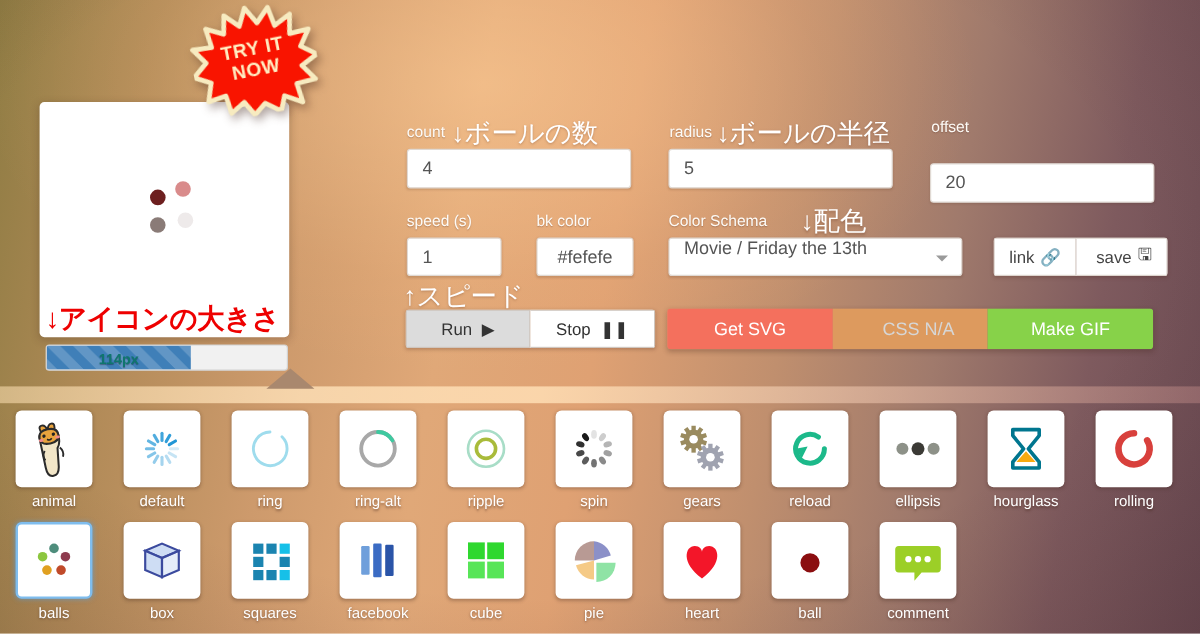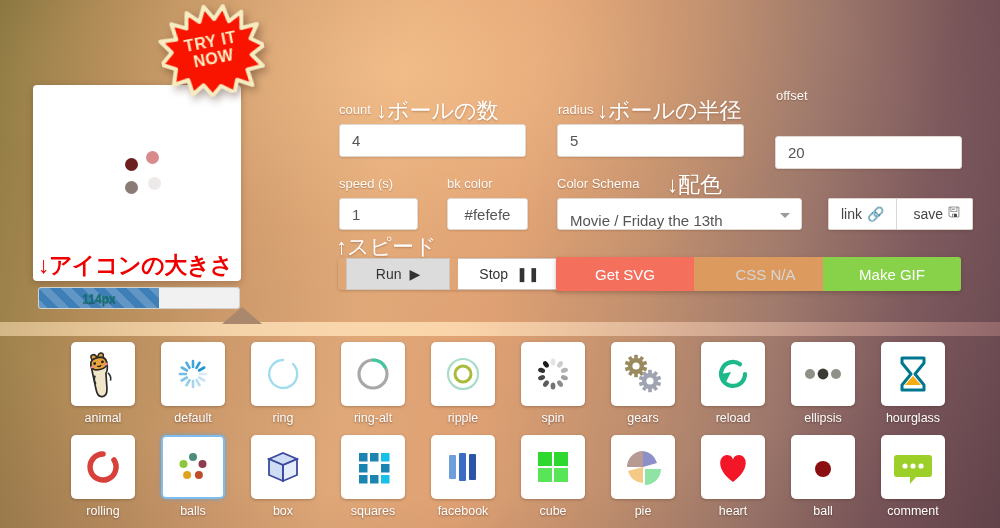--- a/index.html
+++ b/index.html
@@ -136,21 +136,21 @@
     border-radius: 3px;
     font-size: 15px; color: #555;
     padding: 0 12px;
     font-family: "Liberation Sans", sans-serif;
     box-shadow: 0 1px 2px rgba(80,45,30,0.18);
   }
   .sel {
     position: absolute;
     background: #fff; border: 1px solid #e0d9d3;
     border-radius: 3px; height: 32px;
-    display: flex; align-items: flex-end;
+    display: flex; align-items: flex-start;
     padding: 0 12px;
     font-size: 15px; color: #555;
     box-shadow: 0 1px 2px rgba(80,45,30,0.18);
   }
   .sel .caret {
     position: absolute; right: 11px; top: 14px;
     width: 0; height: 0;
     border-left: 5px solid transparent;
     border-right: 5px solid transparent;
     border-top: 5px solid #9a9a9a;
@@ -175,21 +175,20 @@
     position: absolute; left: 338px; top: 258px;
     height: 32px; display: flex;
     border-radius: 3px; overflow: hidden;
     box-shadow: 0 1px 3px rgba(80,45,30,0.25);
   }
   .rs-btn {
     display: flex; align-items: center; justify-content: center; gap: 8px;
     font-size: 14px; color: #333;
     border: 1px solid #cfc6bf;
     background: #fff;
-    margin-left: 8px;
   }
   .rs-btn.active { background: #dcdcdc; }
   .rs-btn + .rs-btn { border-left: none; }
 
   
   .act-group {
     position: absolute; left: 556px; top: 257px;
     height: 34px; display: flex;
     border-radius: 3px; overflow: hidden;
     box-shadow: 0 2px 4px rgba(70,40,30,0.3);
@@ -200,21 +199,21 @@
   }
   .act-btn.getsvg { background: #f4705d; width: 138px; }
   .act-btn.cssna  { background: #dd9a5e; width: 129px; color: #d6d6d6; padding-left: 14px; }
   .act-btn.gif    { background: #87d249; width: 138px; }
 
   
   .gallery {
     position: absolute; left: 0; top: 336px;
     width: 1000px; height: 192px;
     display: flex; flex-wrap: wrap;
-    padding-left: 58px; padding-top: 6px;
+    padding-top: 6px;
   }
   .gitem {
     width: 90px; height: 92px;
     display: flex; flex-direction: column; align-items: center;
   }
   .gtile {
     width: 64px; height: 64px;
     background: #fff;
     border-radius: 5px;
     display: flex; align-items: center; justify-content: center;
@@ -262,21 +261,21 @@
     <div class="badge-text">
       <span>TRY IT</span>
       <span>NOW</span>
     </div>
   </div>
 
   <div class="field-label" style="left:339px; top:102px;">count</div>
   <div class="jp-note" style="left:376px; top:96px;">↓ボールの数</div>
   <div class="field-label" style="left:558px; top:102px;">radius</div>
   <div class="jp-note" style="left:597px; top:96px;">↓ボールの半径</div>
-  <div class="field-label" style="left:776px; top:88px;">offset</div>
+  <div class="field-label" style="left:776px; top:98px;">offset</div>
 
   <input class="inp" style="left: 339px; top: 124px; width: 187px; height: 33px;" value="4">
   <input class="inp" style="left: 557px; top: 124px; width: 187px; height: 33px;" value="5">
   <input class="inp" style="left: 775px; top: 124px; width: 187px; height: 33px; margin-top: 12px;" value="20">
 
   <div class="field-label" style="left:339px; top:176px;">speed (s)</div>
   <div class="field-label" style="left:447px; top:176px;">bk color</div>
   <div class="field-label" style="left:557px; top:176px;">Color Schema</div>
   <div class="jp-note" style="left:667px; top:170px;">↓配色</div>
 

